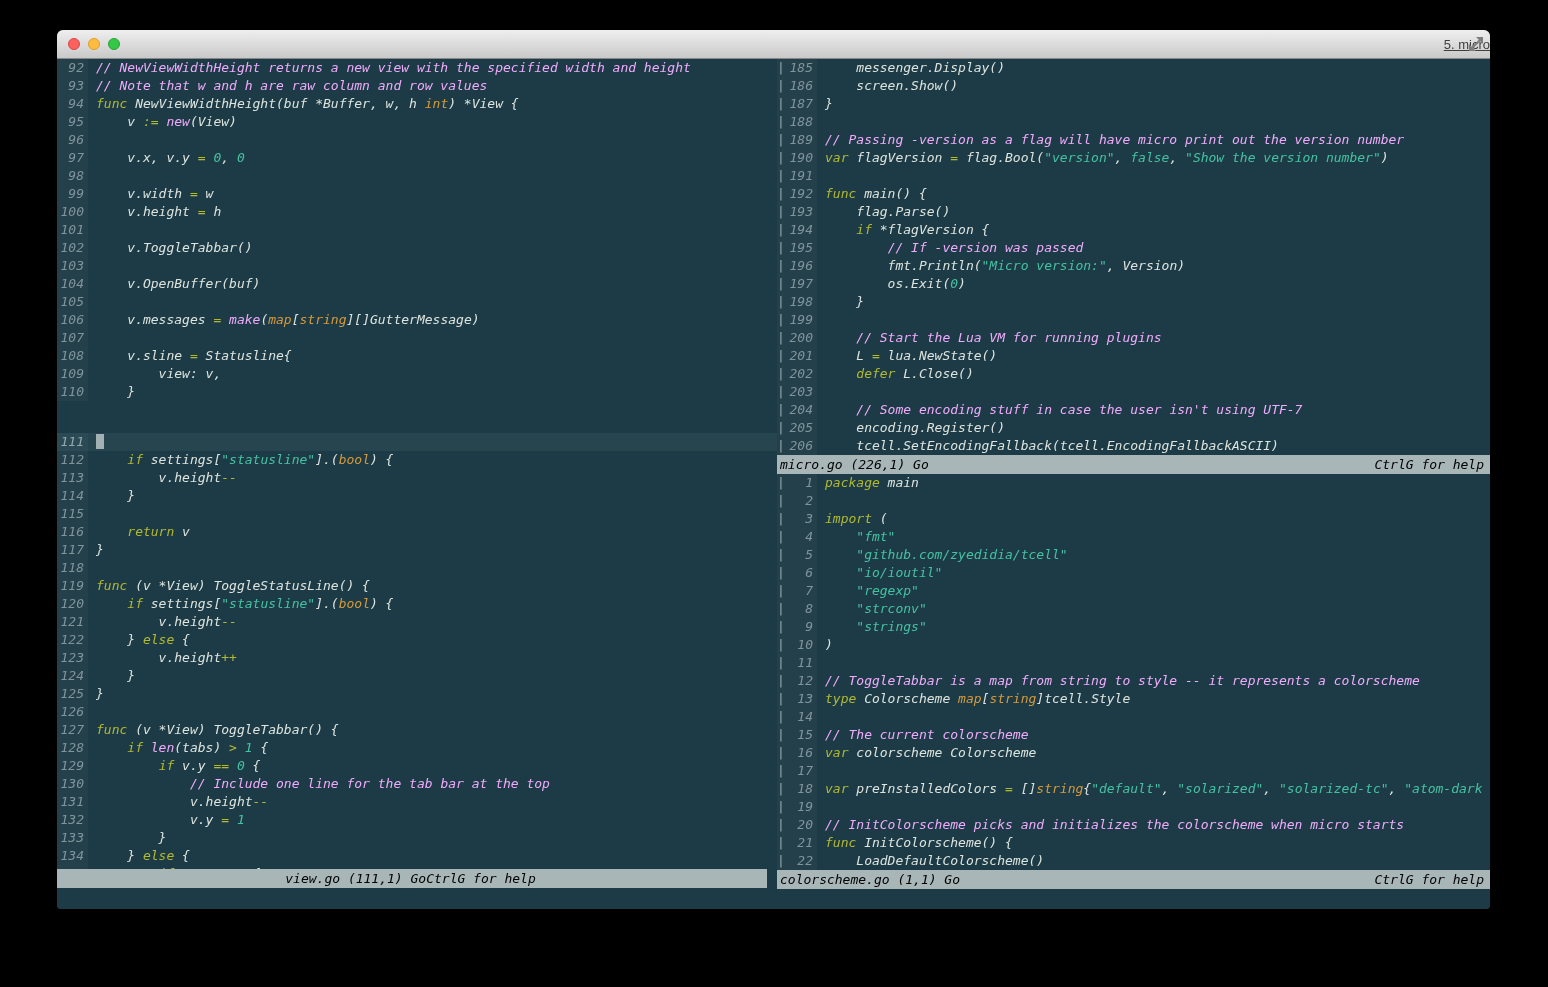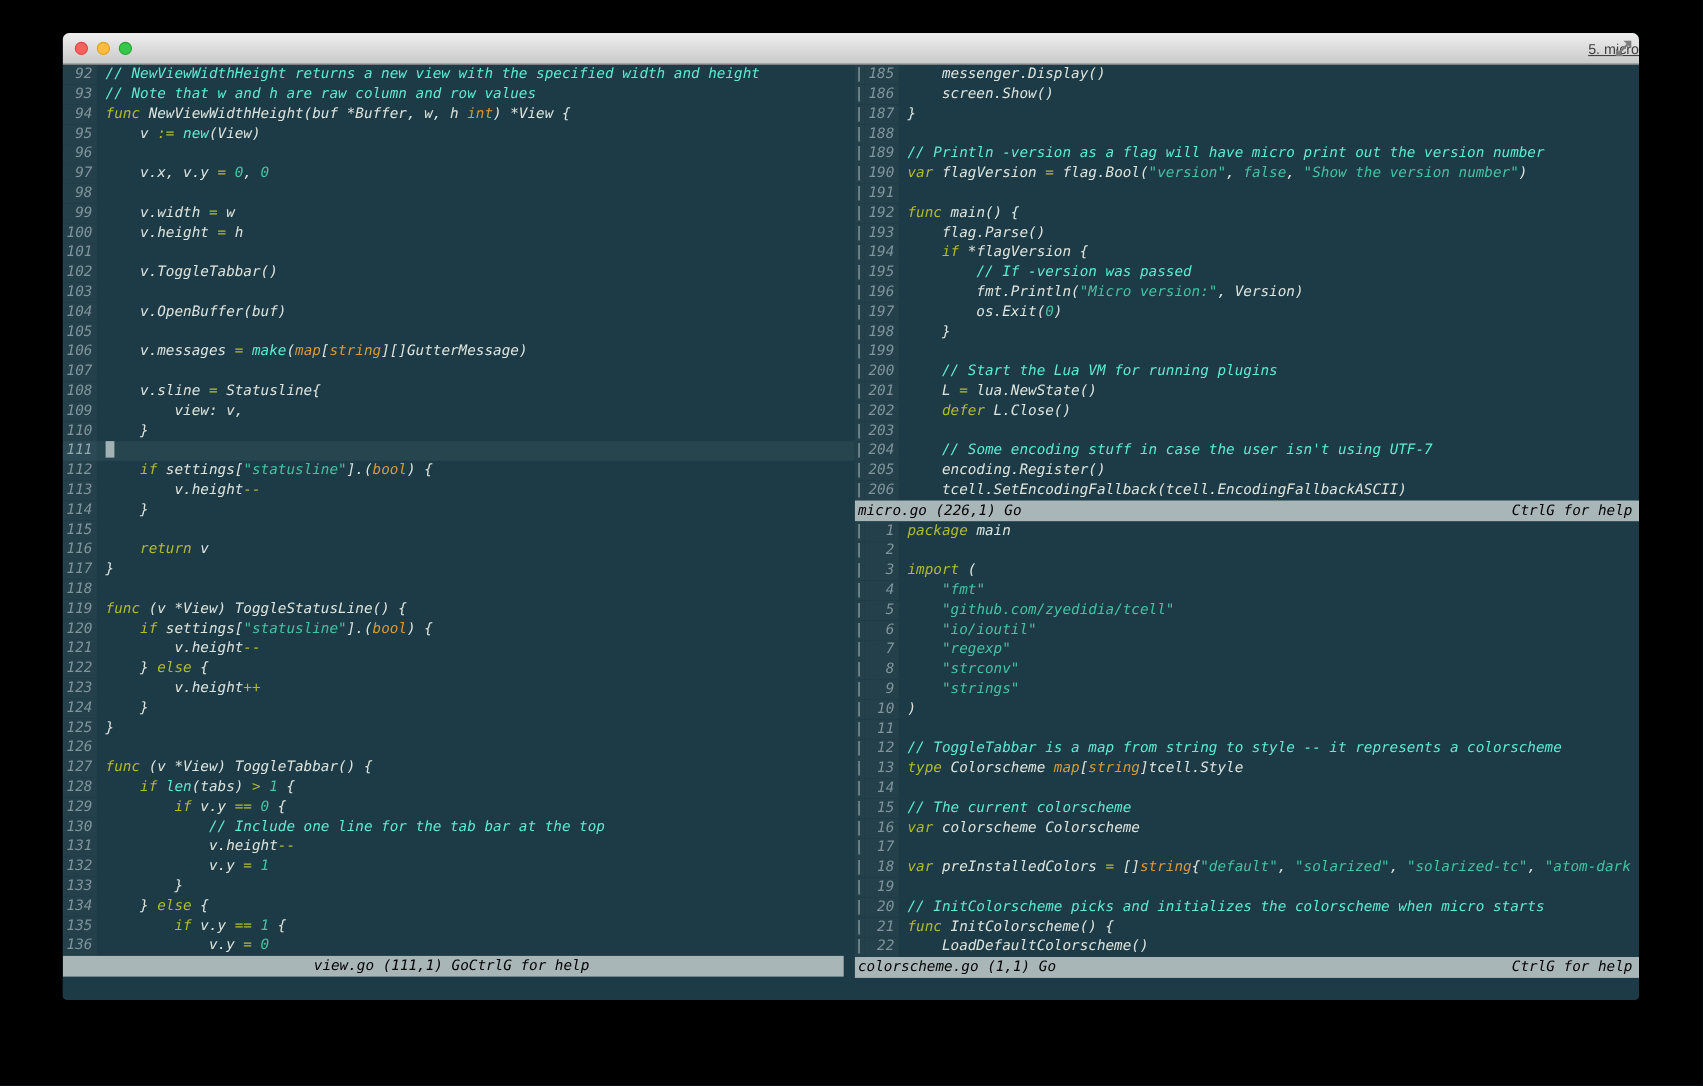--- a/index.html
+++ b/index.html
@@ -25,30 +25,30 @@
   .pane{display:flex;flex-direction:column;overflow:hidden;font-style:italic;}
   .pane-left{width:720px;}
   .pane-rightcol{width:713px;display:flex;flex-direction:column;}
   .rows{overflow:hidden;}
   .row{height:18px;line-height:18px;white-space:pre;display:flex;
        font-size:13px;overflow:hidden;}
   .lnum{flex:0 0 auto;width:24px;padding:0 4px 0 3px;text-align:right;
         background:#24404b;color:#80949c;}
   .divbar{flex:0 0 auto;width:9px;background:#24404b;color:#93a5a9;}
   .code{flex:1;padding-left:8px;color:#dde4de;overflow:hidden;display:block;}
-  .row.cur{background:#27454f;}
+  .row.cur{background:#27454f;margin-top:32px;}
   .row.cur .lnum{background:#2c4a55;color:#95a8ae;}
   .cursor{display:inline-block;width:8px;height:15px;background:#a2b1b3;
           vertical-align:-3px;}
   .tk-x{color:#dde4de;}
-  .tk-c{color:#5eead4;}
+  .tk-c{color:#f0abfc;}
   .tk-k{color:#b2ba30;}
   .tk-o{color:#b2ba30;}
   .tk-t{color:#d79a3b;}
-  .tk-f{color:#5eead4;}
+  .tk-f{color:#f0abfc;}
   .tk-s{color:#45c2a2;}
   .tk-n{color:#45c2a2;}
   
   .statusbar{height:19px;line-height:19px;background:#a8b6b8;color:#000000;
              font-size:13px;display:flex;justify-content:space-between;
              white-space:pre;padding:0 6px 0 3px;flex:0 0 auto;}
   .pane-left .statusbar{margin-right:10px;justify-content:center;}
   .rows-top,.rows-bottom{height:396px;}
   .rows-main{height:810px;}
 </style>
@@ -125,21 +125,21 @@
       </div>
     </div>
 
     <div class="pane-rightcol">
       <div class="pane">
         <div class="rows rows-top">
             <div class="row"><span class="divbar">|</span><span class="lnum">185</span><span class="code"><span class="tk-x">    messenger.Display()</span></span></div>
             <div class="row"><span class="divbar">|</span><span class="lnum">186</span><span class="code"><span class="tk-x">    screen.Show()</span></span></div>
             <div class="row"><span class="divbar">|</span><span class="lnum">187</span><span class="code"><span class="tk-x">}</span></span></div>
             <div class="row"><span class="divbar">|</span><span class="lnum">188</span><span class="code"></span></div>
-            <div class="row"><span class="divbar">|</span><span class="lnum">189</span><span class="code"><span class="tk-c">// Println -version as a flag will have micro print out the version number</span></span></div>
+            <div class="row"><span class="divbar">|</span><span class="lnum">189</span><span class="code"><span class="tk-c">// Passing -version as a flag will have micro print out the version number</span></span></div>
             <div class="row"><span class="divbar">|</span><span class="lnum">190</span><span class="code"><span class="tk-k">var</span><span class="tk-x"> flagVersion </span><span class="tk-o">=</span><span class="tk-x"> flag.Bool(</span><span class="tk-s">"version"</span><span class="tk-x">, </span><span class="tk-n">false</span><span class="tk-x">, </span><span class="tk-s">"Show the version number"</span><span class="tk-x">)</span></span></div>
             <div class="row"><span class="divbar">|</span><span class="lnum">191</span><span class="code"></span></div>
             <div class="row"><span class="divbar">|</span><span class="lnum">192</span><span class="code"><span class="tk-k">func</span><span class="tk-x"> main() {</span></span></div>
             <div class="row"><span class="divbar">|</span><span class="lnum">193</span><span class="code"><span class="tk-x">    flag.Parse()</span></span></div>
             <div class="row"><span class="divbar">|</span><span class="lnum">194</span><span class="code"><span class="tk-x">    </span><span class="tk-k">if</span><span class="tk-x"> *flagVersion {</span></span></div>
             <div class="row"><span class="divbar">|</span><span class="lnum">195</span><span class="code"><span class="tk-x">        </span><span class="tk-c">// If -version was passed</span></span></div>
             <div class="row"><span class="divbar">|</span><span class="lnum">196</span><span class="code"><span class="tk-x">        fmt.Println(</span><span class="tk-s">"Micro version:"</span><span class="tk-x">, Version)</span></span></div>
             <div class="row"><span class="divbar">|</span><span class="lnum">197</span><span class="code"><span class="tk-x">        os.Exit(</span><span class="tk-n">0</span><span class="tk-x">)</span></span></div>
             <div class="row"><span class="divbar">|</span><span class="lnum">198</span><span class="code"><span class="tk-x">    }</span></span></div>
             <div class="row"><span class="divbar">|</span><span class="lnum">199</span><span class="code"></span></div>

